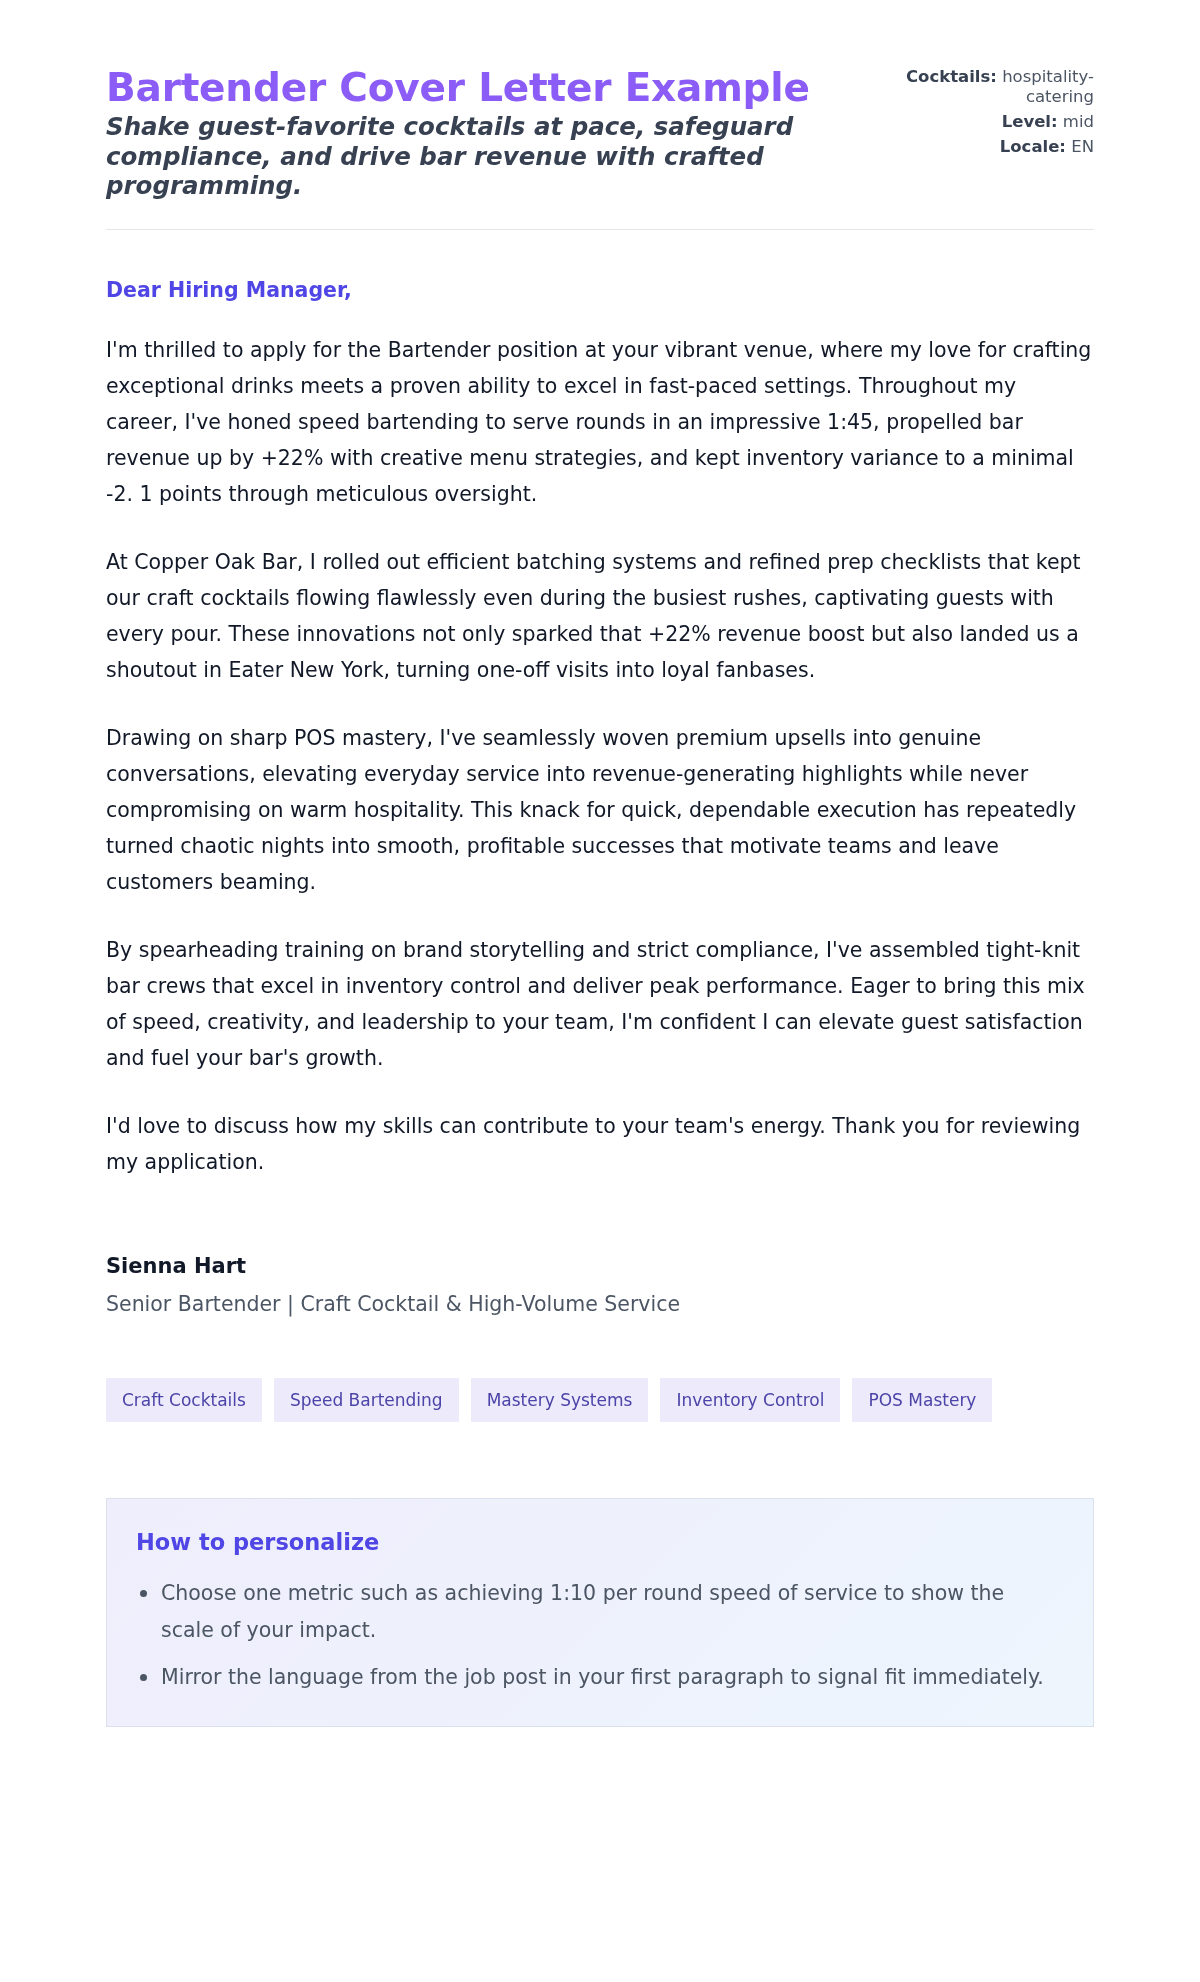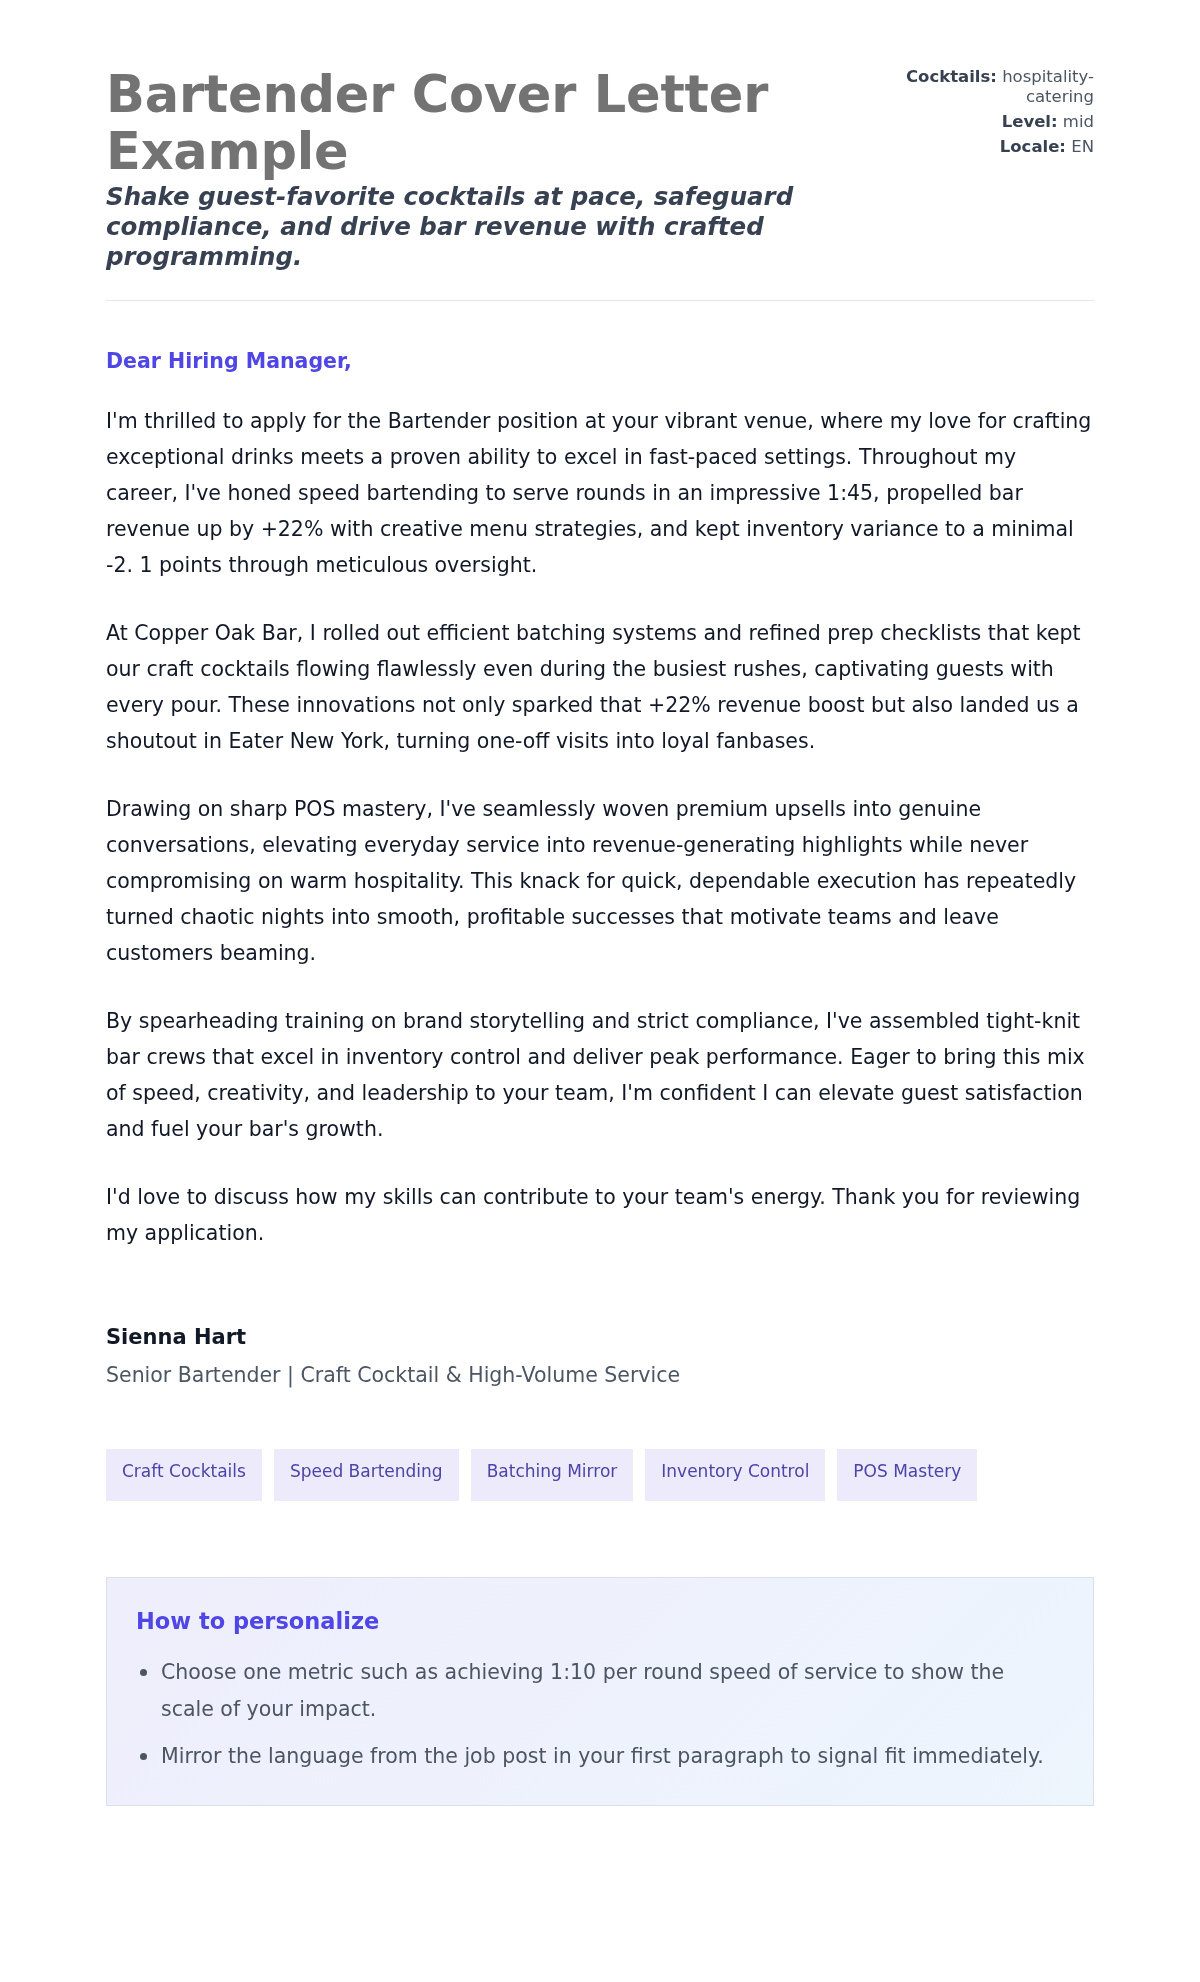--- a/index.html
+++ b/index.html
@@ -16,23 +16,23 @@
     }
     .header {
       display: flex;
       justify-content: space-between;
       align-items: flex-start;
       padding-bottom: 28px;
       border-bottom: 1px solid #e5e7eb;
     }
     .header-left { width: 760px; }
     .title {
-      font-size: 51px;
+      font-size: 39px;
       font-weight: bold;
-      color: #737373;
+      color: #8b5cf6;
       line-height: 1.12;
       letter-spacing: -0.2px;
     }
     .subtitle {
       font-size: 24.5px;
       font-weight: bold;
       color: #374151;
       line-height: 1.22;
       margin-top: 2px;
       font-style: italic;
@@ -74,21 +74,21 @@
     .tags {
       display: flex;
       gap: 12px;
       margin-top: 62px;
     }
     .tag {
       background: #eceafb;
       color: #4c44a8;
       font-size: 17px;
       padding: 12px 16px;
-      height: 52px;
+      height: 44px;
       line-height: 20px;
       white-space: nowrap;
     }
     .tips {
       margin-top: 76px;
       border: 1px solid #dbe0ef;
       background: linear-gradient(135deg, #efeefc 0%, #edf5fd 100%);
       padding: 30px 30px 30px 29px;
     }
     .tips-title {
@@ -155,21 +155,21 @@
   </section>
 
   <section class="signature">
     <div class="sig-name">Sienna Hart</div>
     <div class="sig-title">Senior Bartender | Craft Cocktail &amp; High-Volume Service</div>
   </section>
 
   <div class="tags">
     <span class="tag">Craft Cocktails</span>
     <span class="tag">Speed Bartending</span>
-    <span class="tag">Batching Mirror</span>
+    <span class="tag">Mastery Systems</span>
     <span class="tag">Inventory Control</span>
     <span class="tag">POS Mastery</span>
   </div>
 
   <aside class="tips">
     <h3 class="tips-title">How to personalize</h3>
     <ul class="tips-list">
       <li>
         <span class="bullet"></span>
         <span>Choose one metric such as achieving 1:10 per round speed of service to show the scale of your impact.</span>

